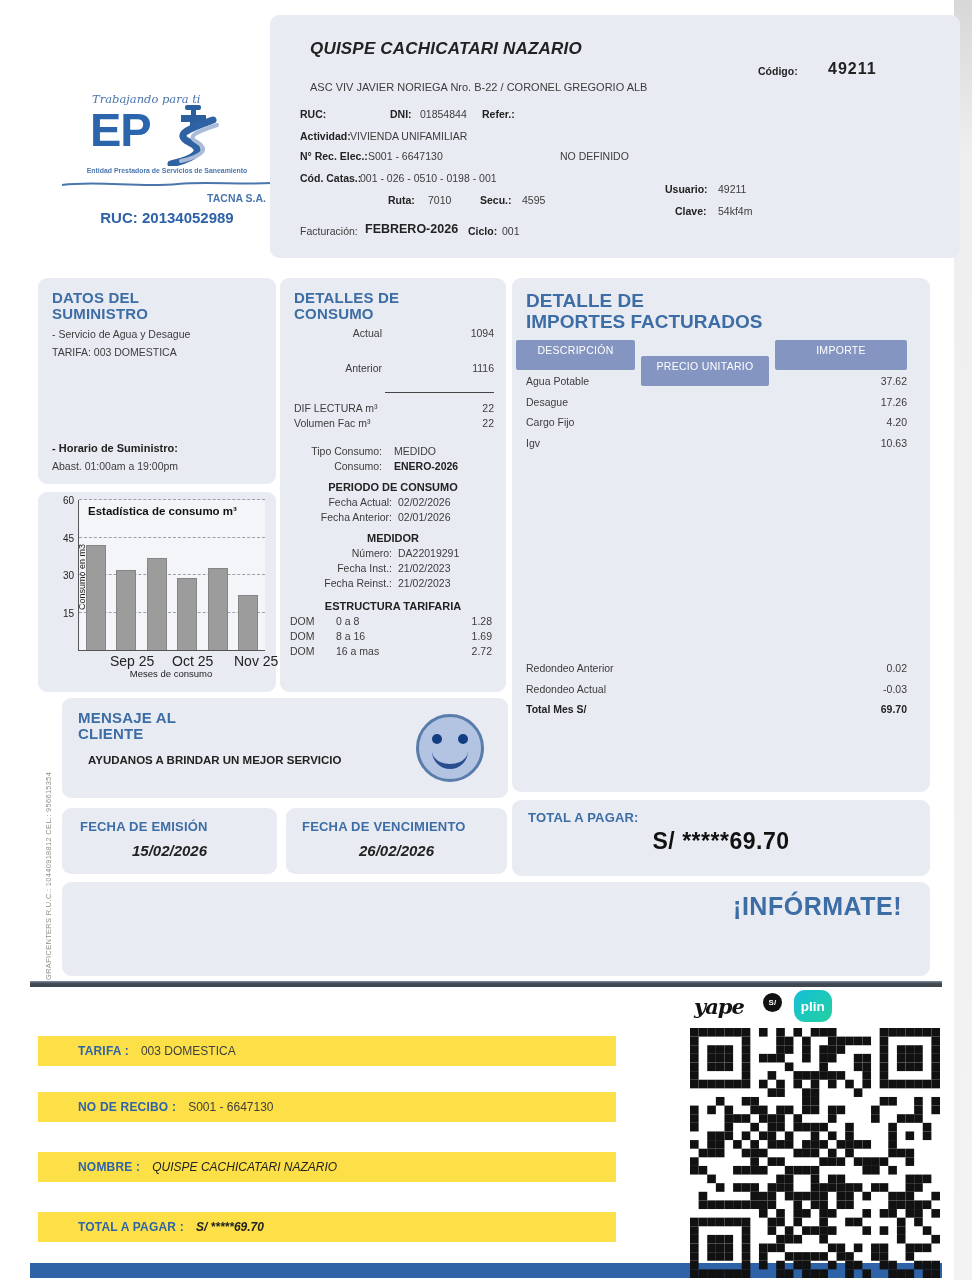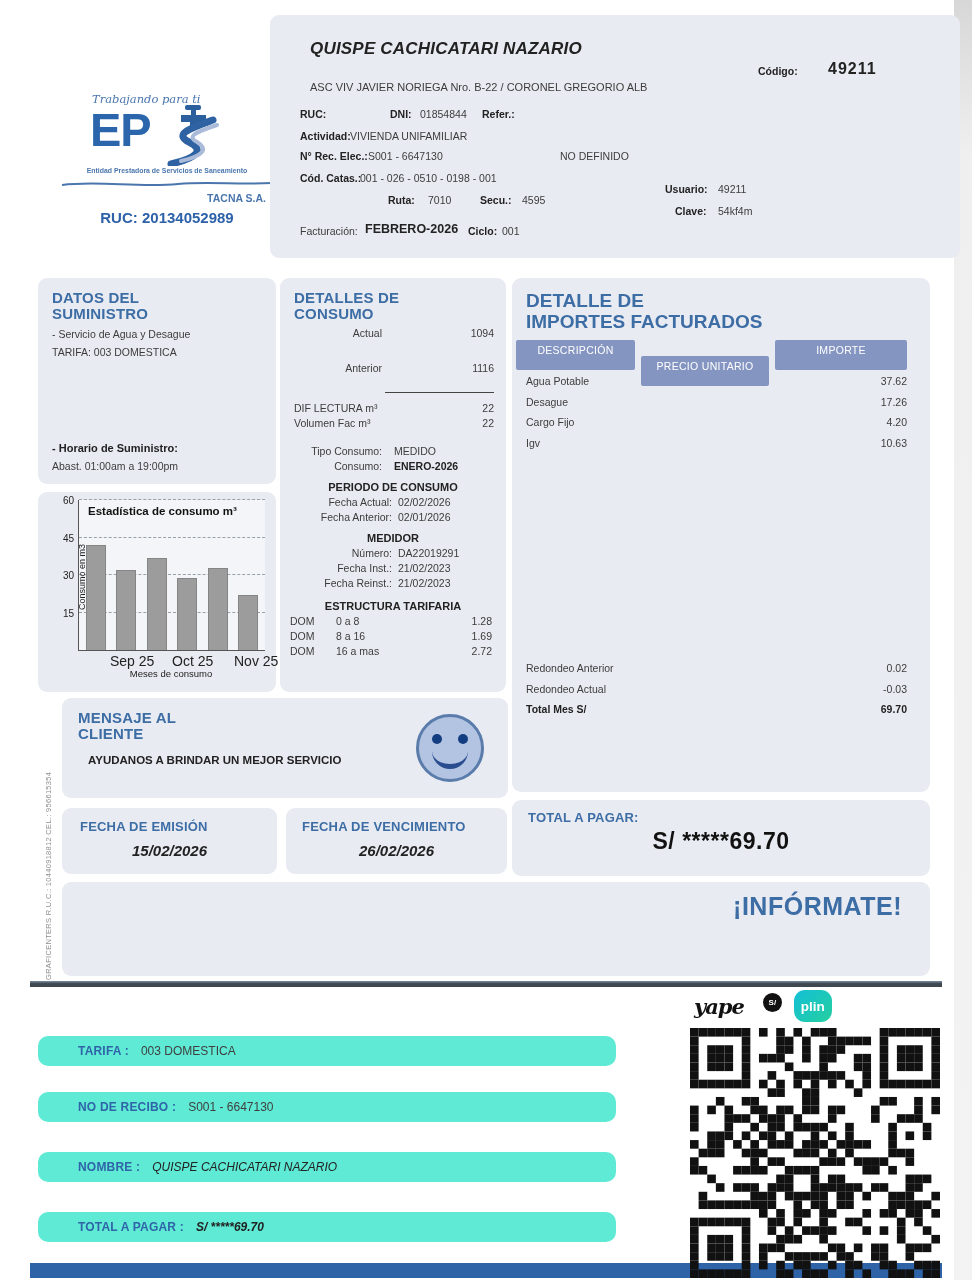--- a/index.html
+++ b/index.html
@@ -55,21 +55,21 @@
   .fecha-lbl{font-size:13px;font-weight:bold;color:#3d6da5;letter-spacing:.2px;}
   .fecha-val{font-size:15px;font-weight:bold;font-style:italic;color:#222;text-align:center;}
   .total-val{font-size:23px;font-weight:bold;color:#111;text-align:center;letter-spacing:.5px;}
   .informate{position:absolute;right:28px;top:10px;font-size:25px;font-weight:bold;color:#3d6da5;letter-spacing:.5px;}
   
   .divider{position:absolute;left:30px;top:981px;width:912px;height:6px;background:linear-gradient(#7d8ea3,#3f474f 45%);}
   .bottombar{position:absolute;left:30px;top:1263px;width:912px;height:15px;background:#2f63a7;}
   
   .vnote{position:absolute;left:44px;top:742px;height:238px;writing-mode:vertical-rl;transform:rotate(180deg);font-size:7.5px;color:#909090;letter-spacing:.3px;white-space:nowrap;}
   
-  .pill{position:absolute;left:38px;width:578px;height:30px;background:#5eead4;border-radius:10px;display:flex;align-items:center;text-align:right;}
+  .pill{position:absolute;left:38px;width:578px;height:30px;background:#fde047;border-radius:0;display:flex;align-items:center;text-align:right;}
   .pill .pl{margin-left:40px;font-size:12px;font-weight:bold;color:#2f64a8;letter-spacing:.2px;}
   .pill .pv{margin-left:12px;font-size:12px;color:#3f3f3f;}
   .pill .pv.it{font-style:italic;color:#222;}
   .pill .pv.bd{font-weight:bold;}
   
   .paylogos{position:absolute;left:694px;top:990px;display:flex;align-items:center;gap:12px;}
   .yape{display:flex;align-items:center;gap:19px;}
   .yape .yt{font-family:"DejaVu Serif",serif;font-style:italic;font-weight:bold;font-size:21px;color:#111;letter-spacing:-1px;}
   .yape .yb{width:19px;height:19px;border-radius:50%;background:#111;color:#fff;font-size:8px;font-weight:bold;display:flex;align-items:center;justify-content:center;margin-top:-8px;}
   .plin{width:38px;height:32px;border-radius:11px;background:linear-gradient(135deg,#13c0d6,#25cfa0);color:#fff;font-weight:bold;font-size:13.5px;display:flex;align-items:center;justify-content:center;}

